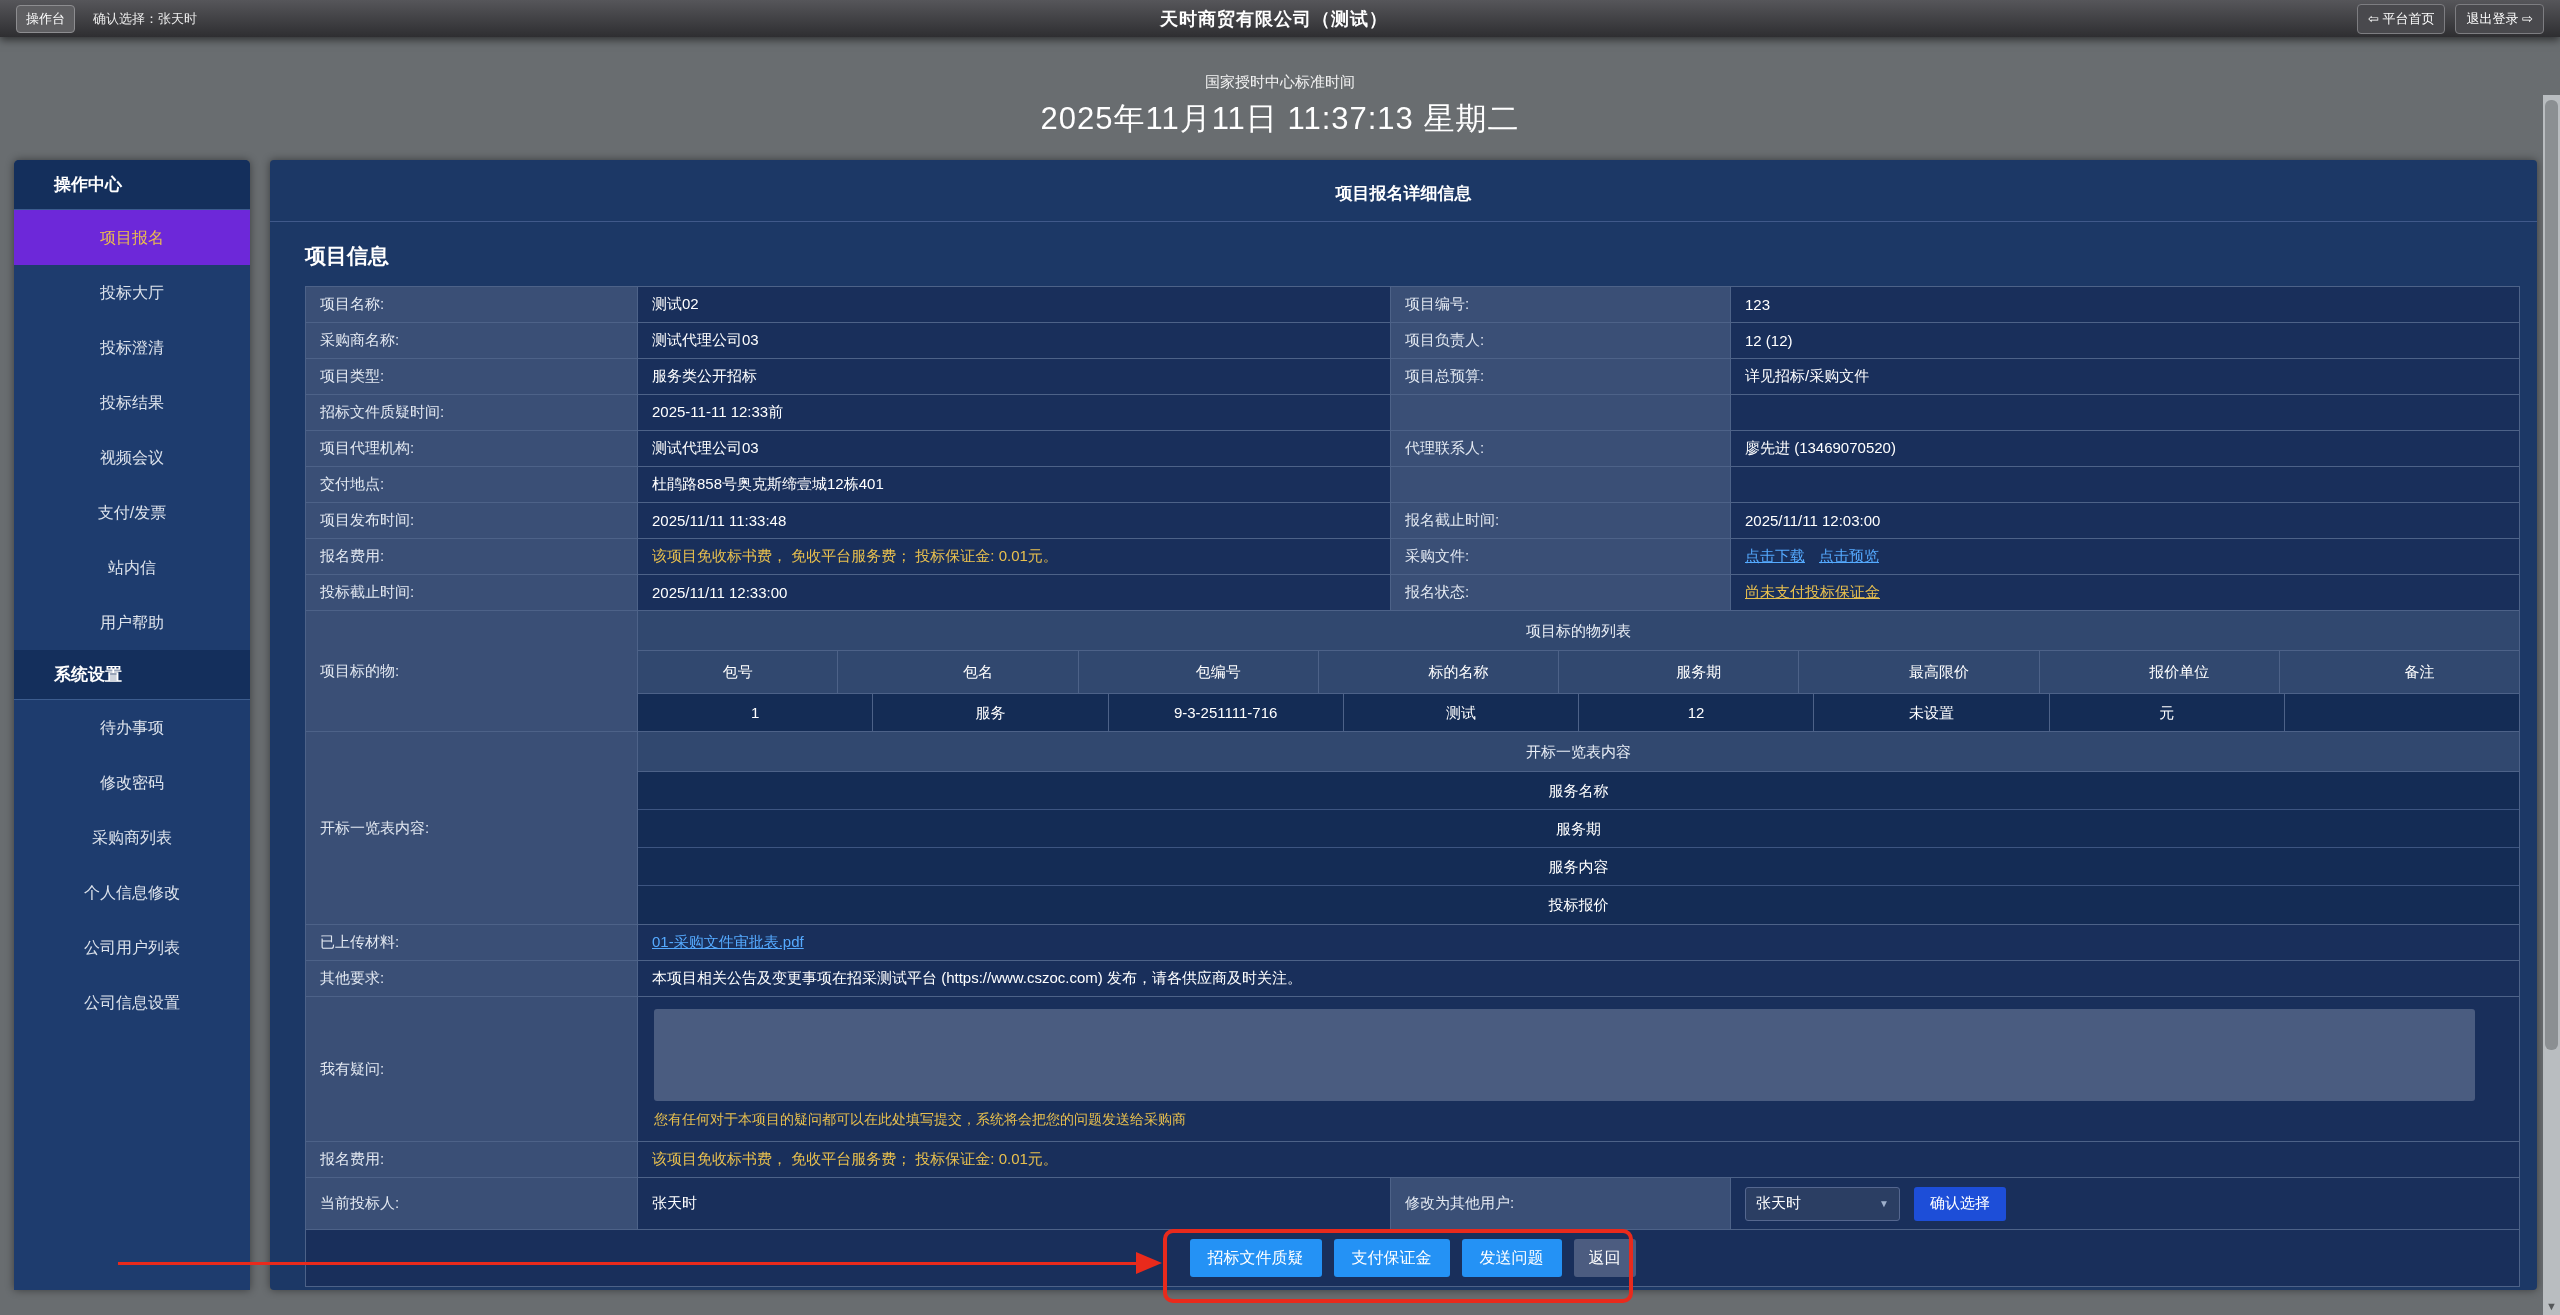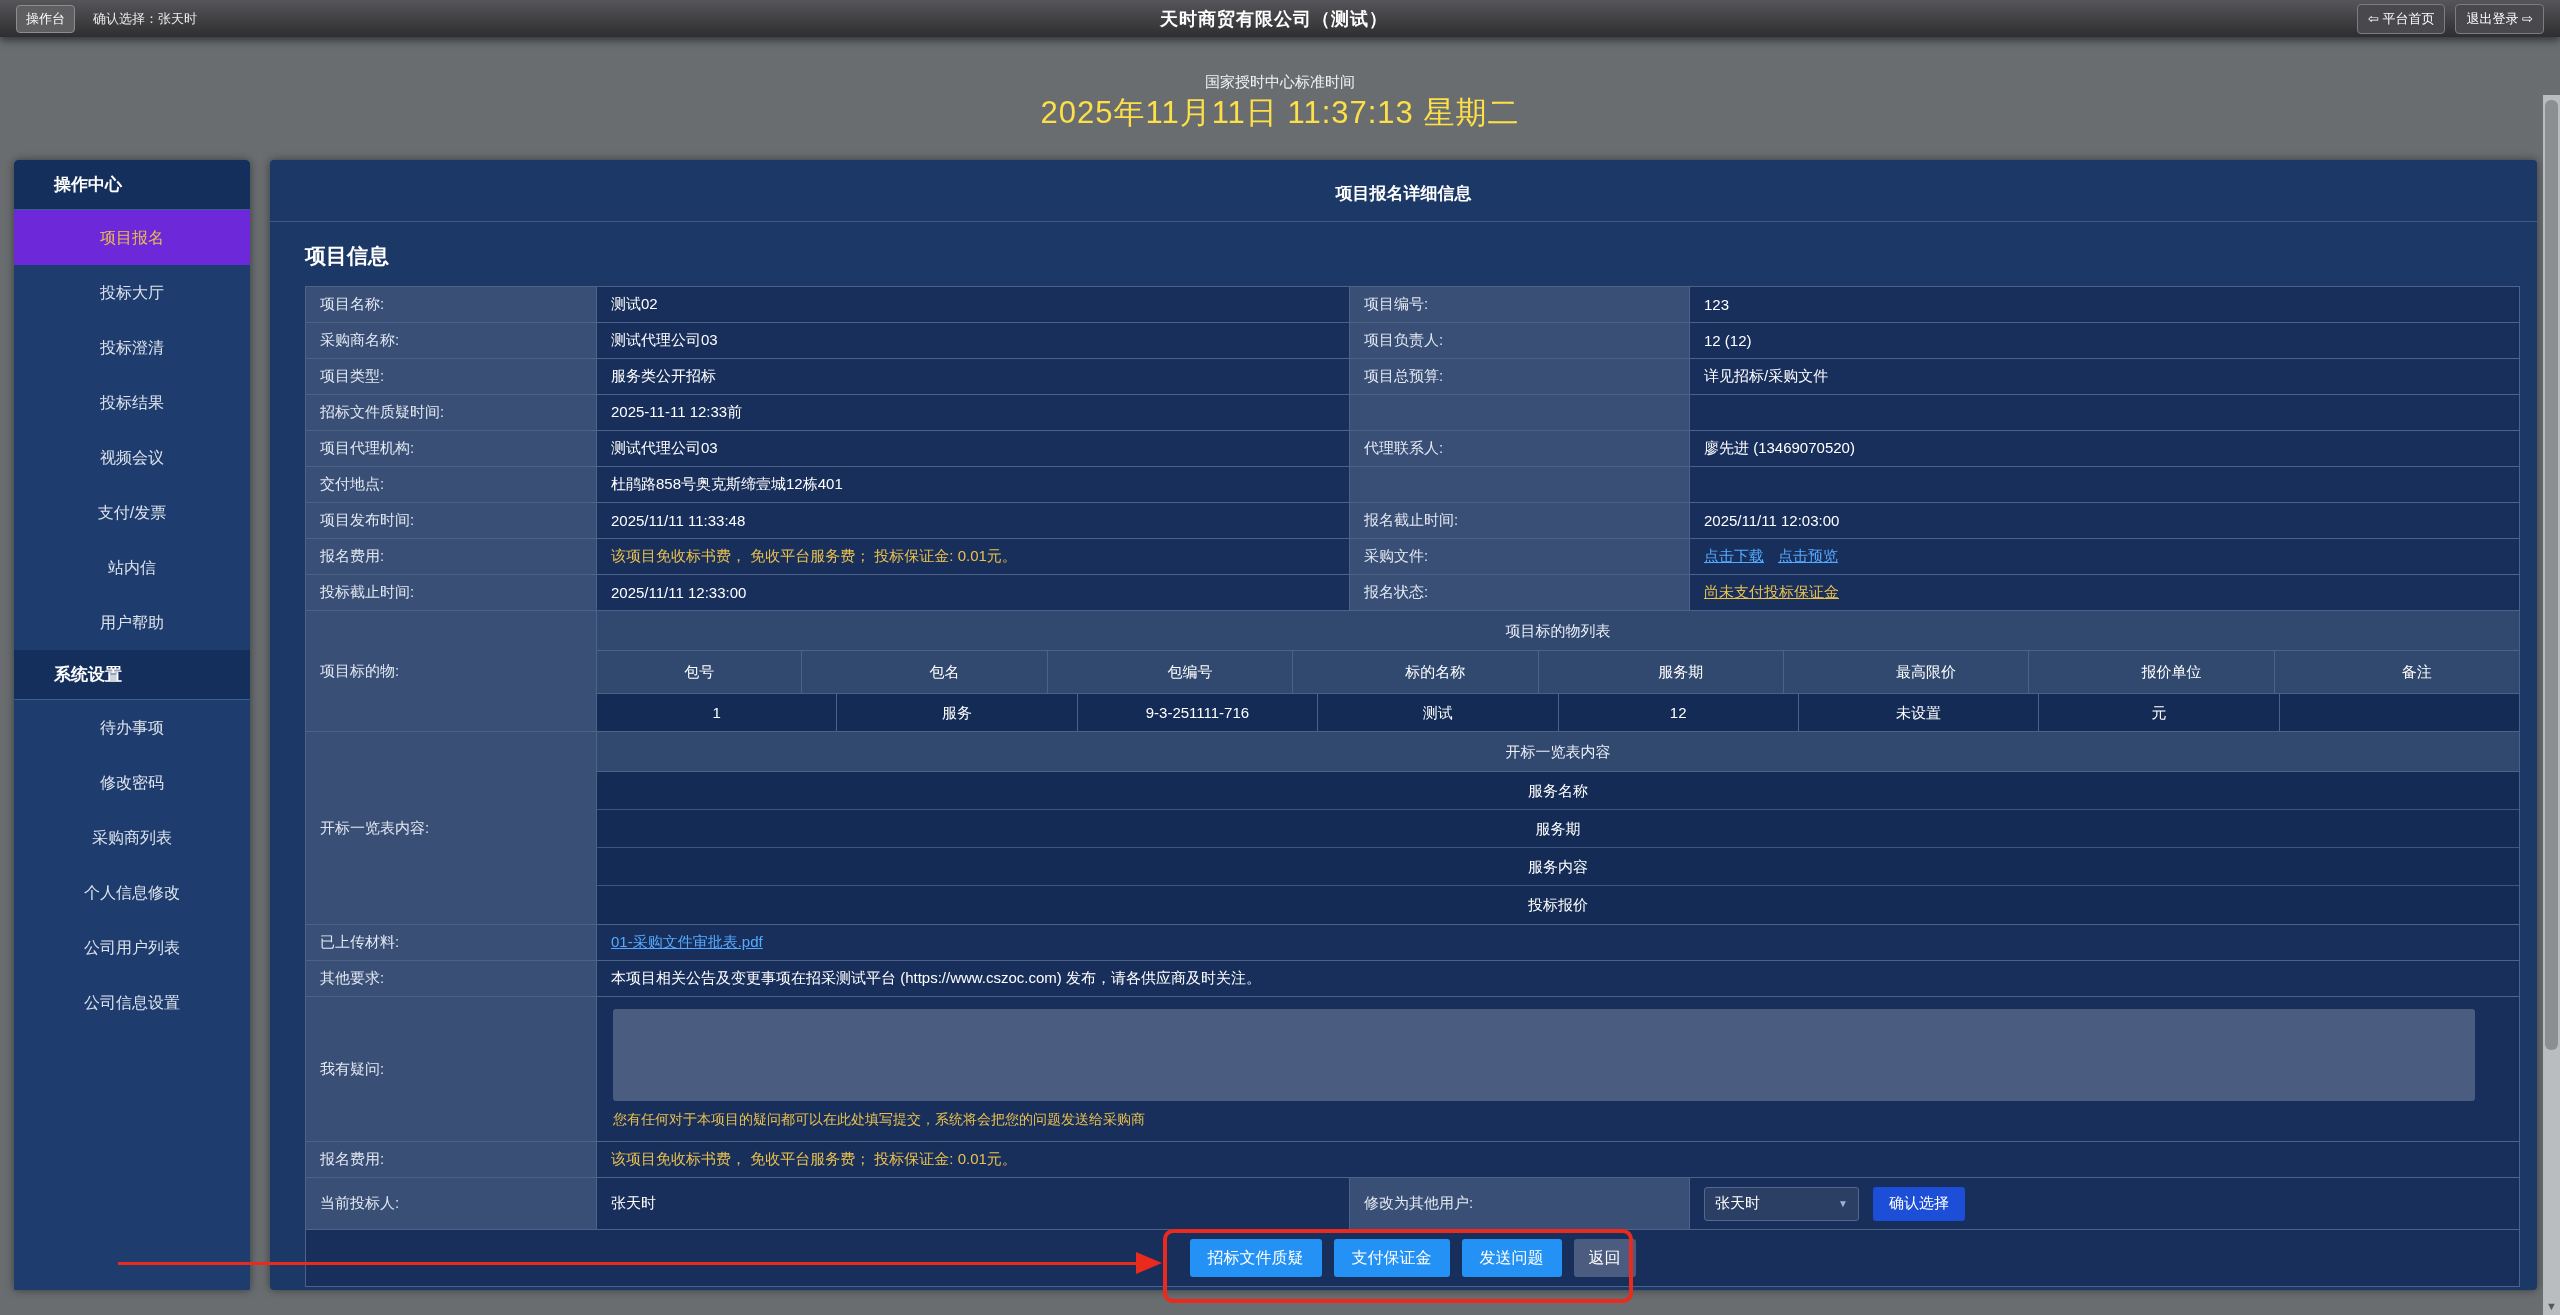--- a/index.html
+++ b/index.html
@@ -20,42 +20,42 @@
     color:#fff; font-size:13px; padding:4px 9px; margin-right:18px; cursor:pointer; z-index:2;}
   .current-user { font-size:13px; color:#ececec; z-index:2; }
   .topbar-title { position:absolute; left:0; right:12px; text-align:center;
     font-size:18px; font-weight:bold; letter-spacing:1px; }
   .topbar-right { margin-left:auto; display:flex; gap:10px; z-index:2; }
   .top-btn { background:#49494d; border:1px solid #7d7d81; border-radius:4px;
     color:#fff; font-size:13px; padding:5px 10px; cursor:pointer; }
   
   .clock-area { position:absolute; top:37px; left:0; right:0; height:123px; text-align:center; }
   .clock-label { padding-top:36px; font-size:15px; color:#f4f4f4; }
-  .clock-time { margin-top:0; font-size:31px; color:#fde047; letter-spacing:1px; }
+  .clock-time { margin-top:6px; font-size:31px; color:#ffffff; letter-spacing:1px; }
   
   .sidebar { position:absolute; left:14px; top:160px; width:236px; bottom:25px;
     background:#1e3c6e; border-radius:5px 5px 0 0; overflow:hidden;
     box-shadow:0 0 9px rgba(0,0,0,.45); }
   .sidebar-header { background:#142f5c; height:50px; line-height:50px; padding-left:40px;
     font-size:17px; font-weight:bold; color:#fff; border-bottom:1px solid #3c5c8e; }
   .sidebar-item { height:55px; line-height:55px; text-align:center; font-size:16px;
     color:#dde3ec; cursor:pointer; }
   .sidebar-item.active { background:#6d28d9; color:#edbf4b; }
   
   .main-panel { position:absolute; left:270px; top:160px; width:2267px; bottom:25px;
     background:#1c3866; border-radius:4px; box-shadow:0 0 9px rgba(0,0,0,.45); overflow:hidden; }
   .page-title { text-align:center; font-size:17px; font-weight:bold;
     padding:22px 0 16px; border-bottom:1px solid #40598a; }
   .section-title { font-size:21px; font-weight:bold; margin:20px 0 16px 35px; }
   
   .info-table { margin:0 17px 0 35px; border:1px solid #4d6288; font-size:15px; }
   .trow { display:flex; border-bottom:1px solid #4d6288; min-height:36px; align-items:stretch; }
   .trow:last-child { border-bottom:none; }
   .cell { display:flex; align-items:center; padding:0 14px; border-right:1px solid #4d6288; }
-  .lbl  { width:291px; background:#3a4f76; color:#e2e8f1; }
+  .lbl  { width:332px; background:#3a4f76; color:#e2e8f1; }
   .val1 { width:753px; background:#192f5b; }
   .lbl2 { width:340px; background:#3a4f76; color:#e2e8f1; }
   .val2 { flex:1; background:#192f5b; border-right:none; }
   .gold { color:#e9c04e; }
   .gold-u { color:#e9c04e; text-decoration:underline; cursor:pointer; }
   .link { color:#55aaff; text-decoration:underline; cursor:pointer; margin-right:14px; }
   
   .inner-wrap { flex:1; display:flex; flex-direction:column; }
   .inner-title { background:#31486f; text-align:center; height:40px; line-height:40px;
     border-bottom:1px solid #4d6288; color:#e9eef6; }

